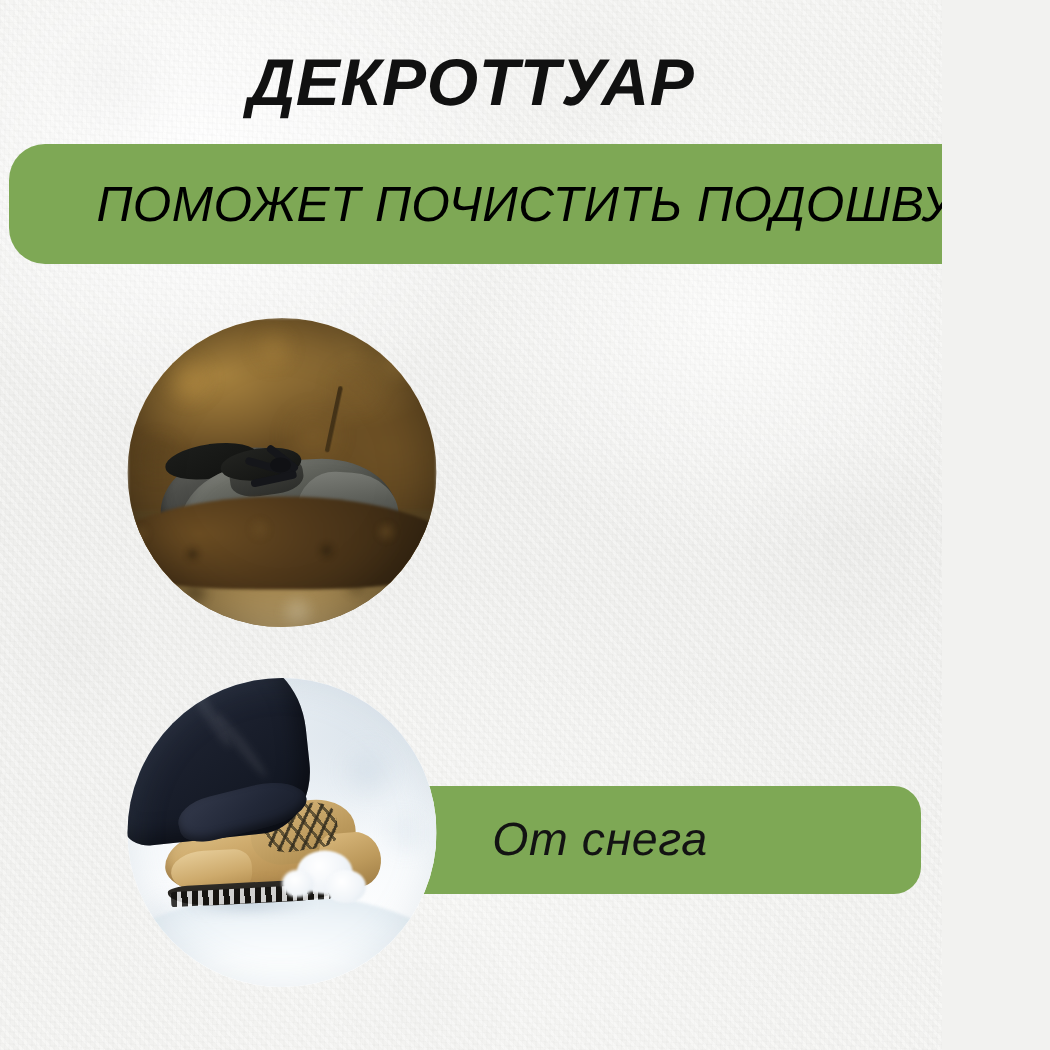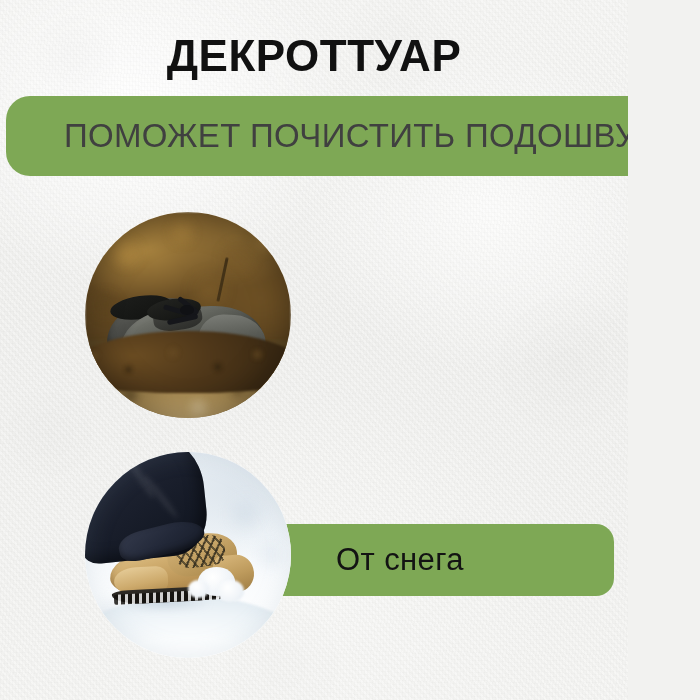--- a/index.html
+++ b/index.html
@@ -13,20 +13,21 @@
     background: #f2f2f0;
     overflow: hidden;
   }
 
   #poster {
     position: relative;
     width: 628px;
     height: 700px;
     overflow: hidden;
     background-color: #f1f1ef;
+    font-style: italic;
   }
 
   
   .bg-base {
     position: absolute;
     inset: 0;
     background:
       radial-gradient(ellipse 55% 40% at 22% 16%, #ffffff 0%, rgba(255,255,255,0) 62%),
       radial-gradient(ellipse 50% 38% at 78% 30%, #fbfbfa 0%, rgba(251,251,250,0) 60%),
       radial-gradient(ellipse 60% 45% at 50% 85%, #f6f6f4 0%, rgba(246,246,244,0) 65%),
@@ -77,21 +78,21 @@
     top: 96px;
     width: 688px;
     height: 80px;
     background: #7ea855;
     border-radius: 24px;
     display: flex;
     align-items: center;
     justify-content: center;
   }
   .banner-text {
-    color: #404040;
+    color: #000000;
     font-size: 33px;
     line-height: 36px;
     font-weight: 400;
     letter-spacing: .3px;
     white-space: nowrap;
   }
 
   
   .row { position: absolute; left: 0; width: 700px; }
   .row-1 { top: 212px; height: 206px; }

